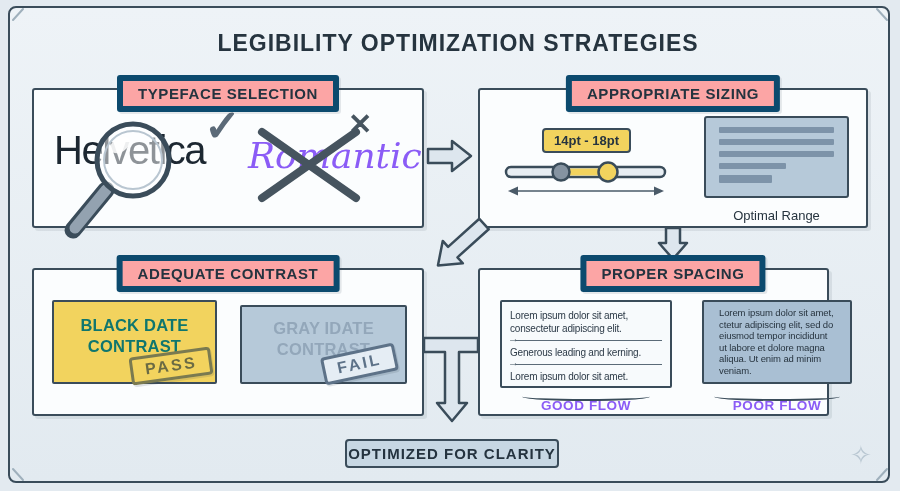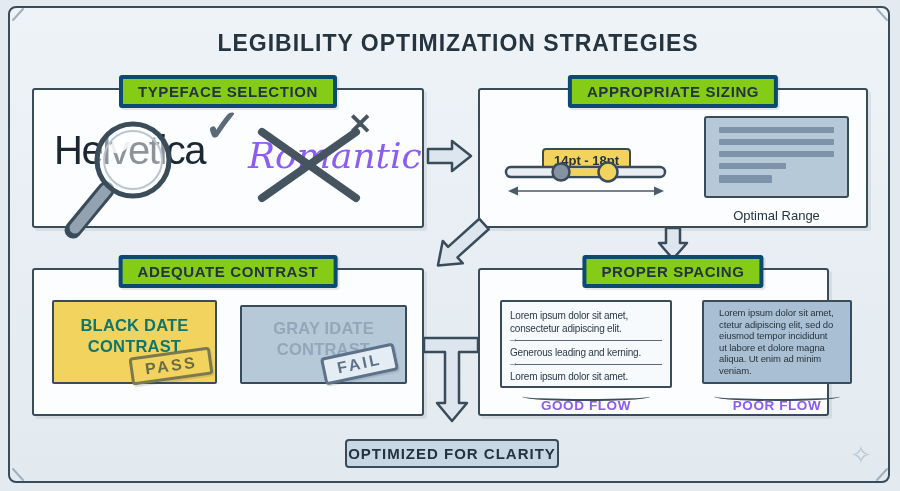--- a/index.html
+++ b/index.html
@@ -23,21 +23,21 @@
   .panel {
     position:absolute; background:#fbfdfe; border:2.5px solid #3a4c5a;
     border-radius:3px; box-shadow:3px 3px 0 rgba(58,76,90,0.10); z-index:1;
   }
   .panel-typeface { left:32px; top:88px; width:392px; height:140px; }
   .panel-sizing   { left:478px; top:88px; width:390px; height:140px; }
   .panel-contrast { left:32px; top:268px; width:392px; height:148px; }
   .panel-spacing  { left:478px; top:268px; width:351px; height:148px; }
   .panel-header {
     position:absolute; transform:translateX(-50%); z-index:6;
-    background:#84cc16; border:4px solid #0c4a6e; border-radius:3px;
+    background:#fca5a5; border:6px solid #0c4a6e; border-radius:3px;
     padding:4px 15px; font-weight:bold; font-size:15px; letter-spacing:.6px;
     color:#24333f; white-space:nowrap; box-shadow:2px 2px 0 rgba(58,76,90,0.12);
   }
   
   .sample-good {
     position:absolute; left:20px; top:40px; font-size:40px; line-height:1;
     letter-spacing:-1.5px; color:#1c2731; font-family:"Liberation Sans",sans-serif;
   }
   .check {
     position:absolute; left:170px; top:14px; font-size:44px; line-height:1;
@@ -48,21 +48,21 @@
     font-family:"DejaVu Serif", serif; font-style:italic; color:#8b5cf6;
   }
   .cross-small {
     position:absolute; left:314px; top:20px; font-size:29px; line-height:1;
     color:#46545f; font-weight:bold;
   }
   
   .range-badge {
     position:absolute; left:62px; top:38px; background:#f2d35e;
     border:2px solid #3a4c5a; border-radius:4px; padding:3px 10px;
-    font-size:13px; font-weight:bold; color:#26343f;margin-top:20px;
+    font-size:13px; font-weight:bold; color:#26343f;
   }
   .doc-card {
     position:absolute; left:224px; top:26px; width:145px; height:82px;
     background:#b6c9d9; border:2.5px solid #3a4c5a; border-radius:3px;
     padding:9px 13px 0 13px;
   }
   .doc-card .bar { height:6px; background:#7d93a9; border-radius:1px; margin-bottom:6px; }
   .doc-card .bar.short { width:58%; }
   .doc-card .bar-footer { height:8px; width:46%; background:#7d93a9; border-radius:1px; margin-top:3px; }
   .card-caption {

